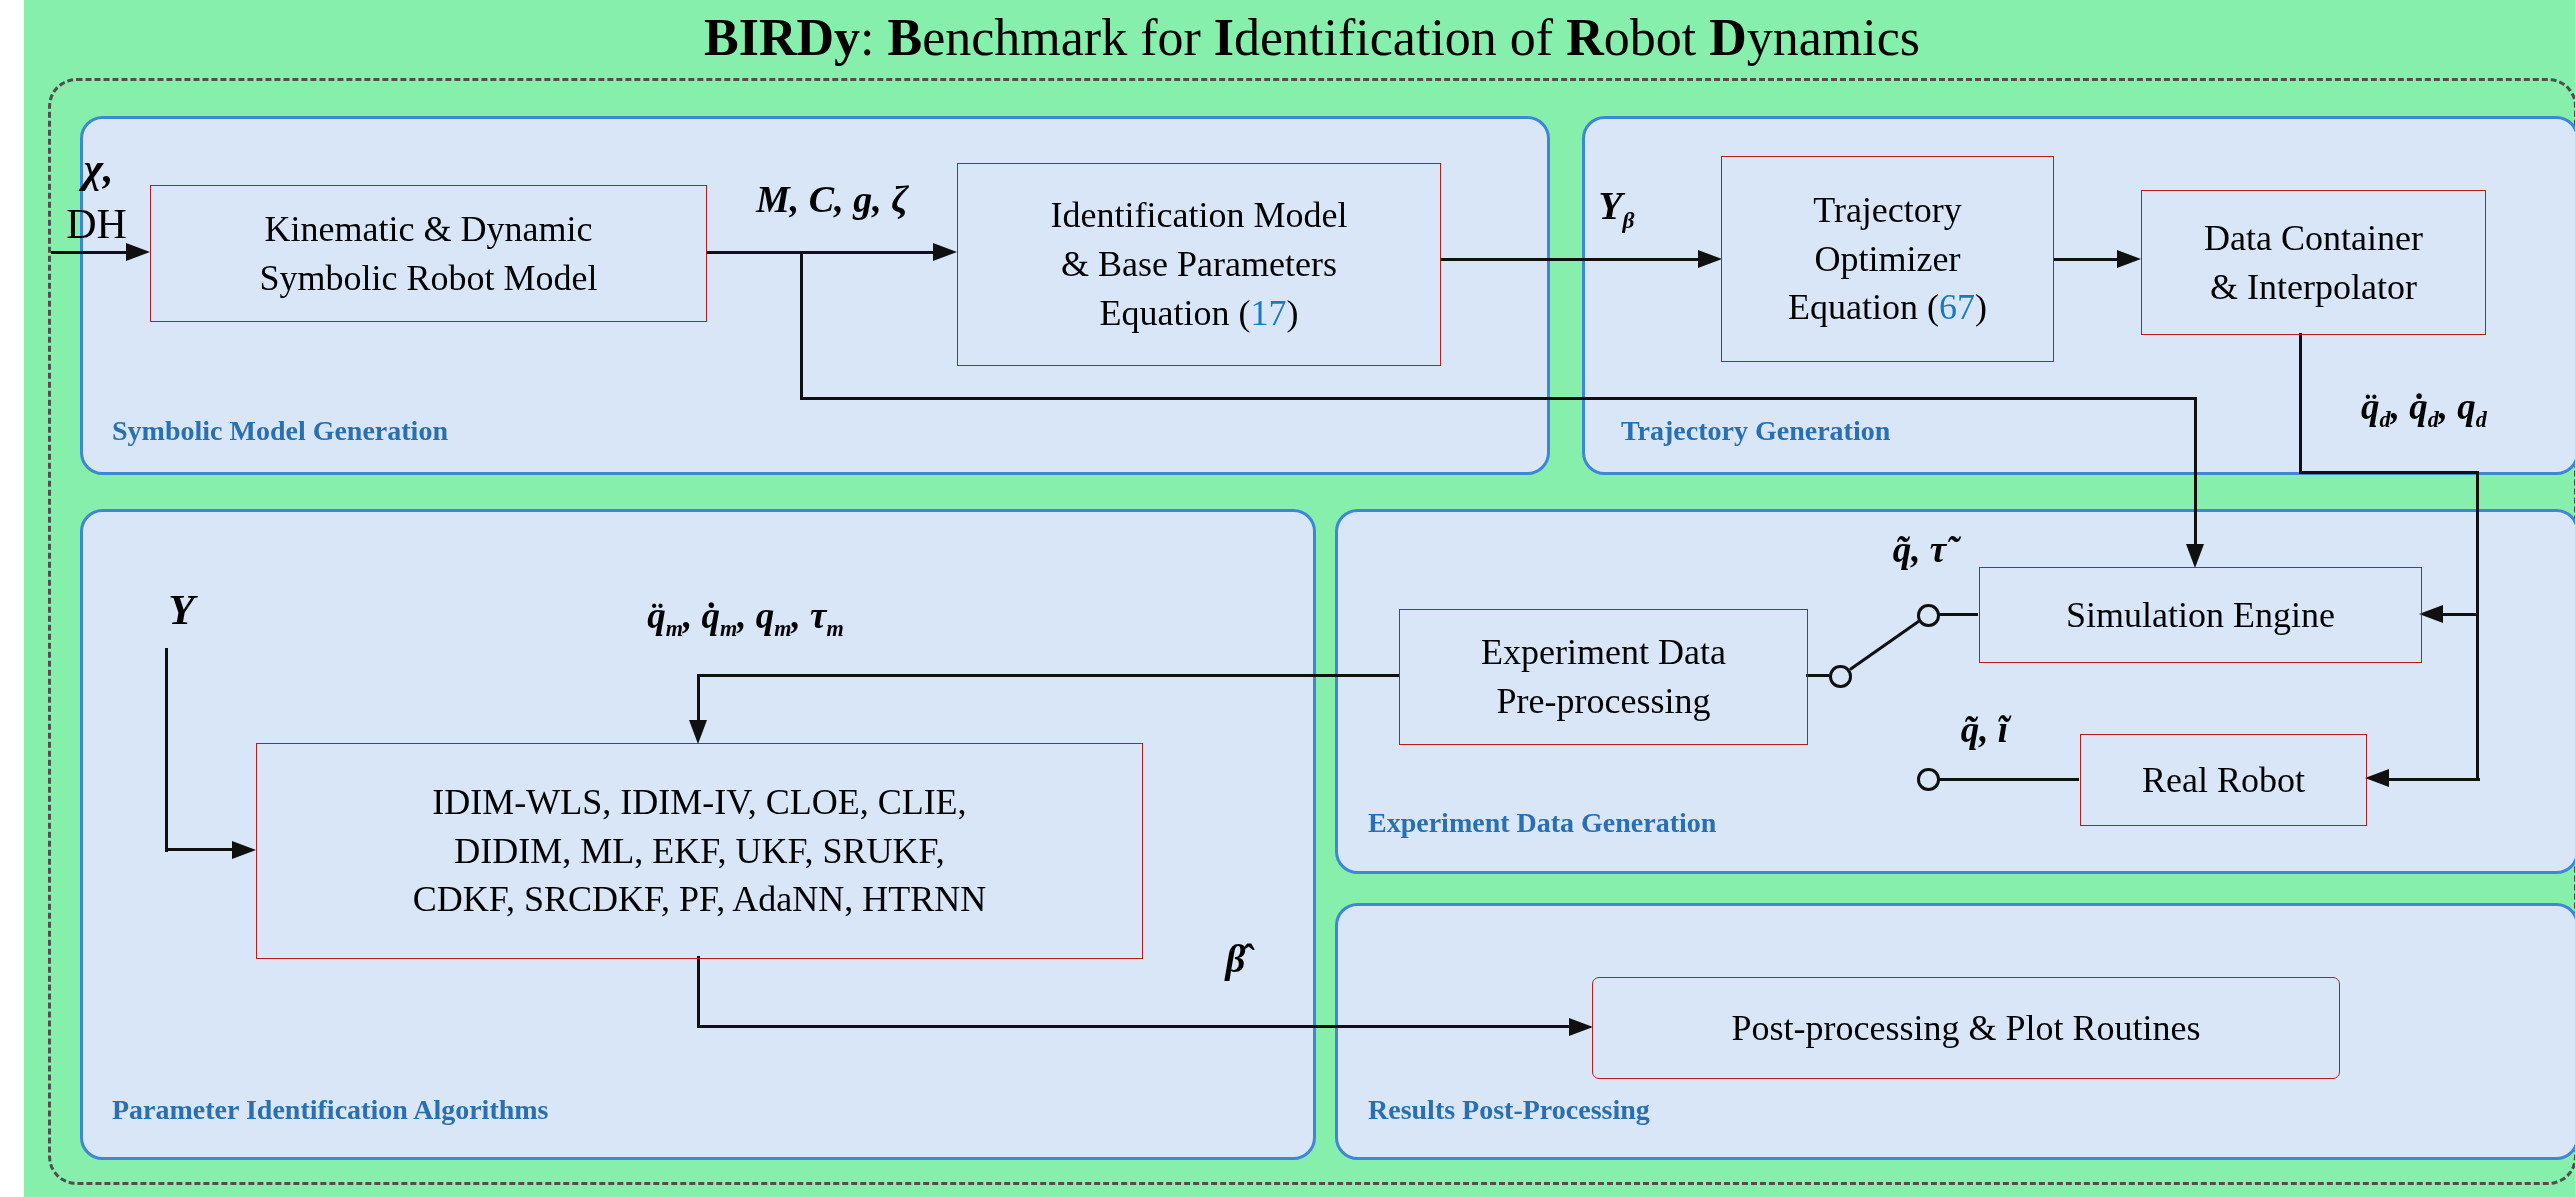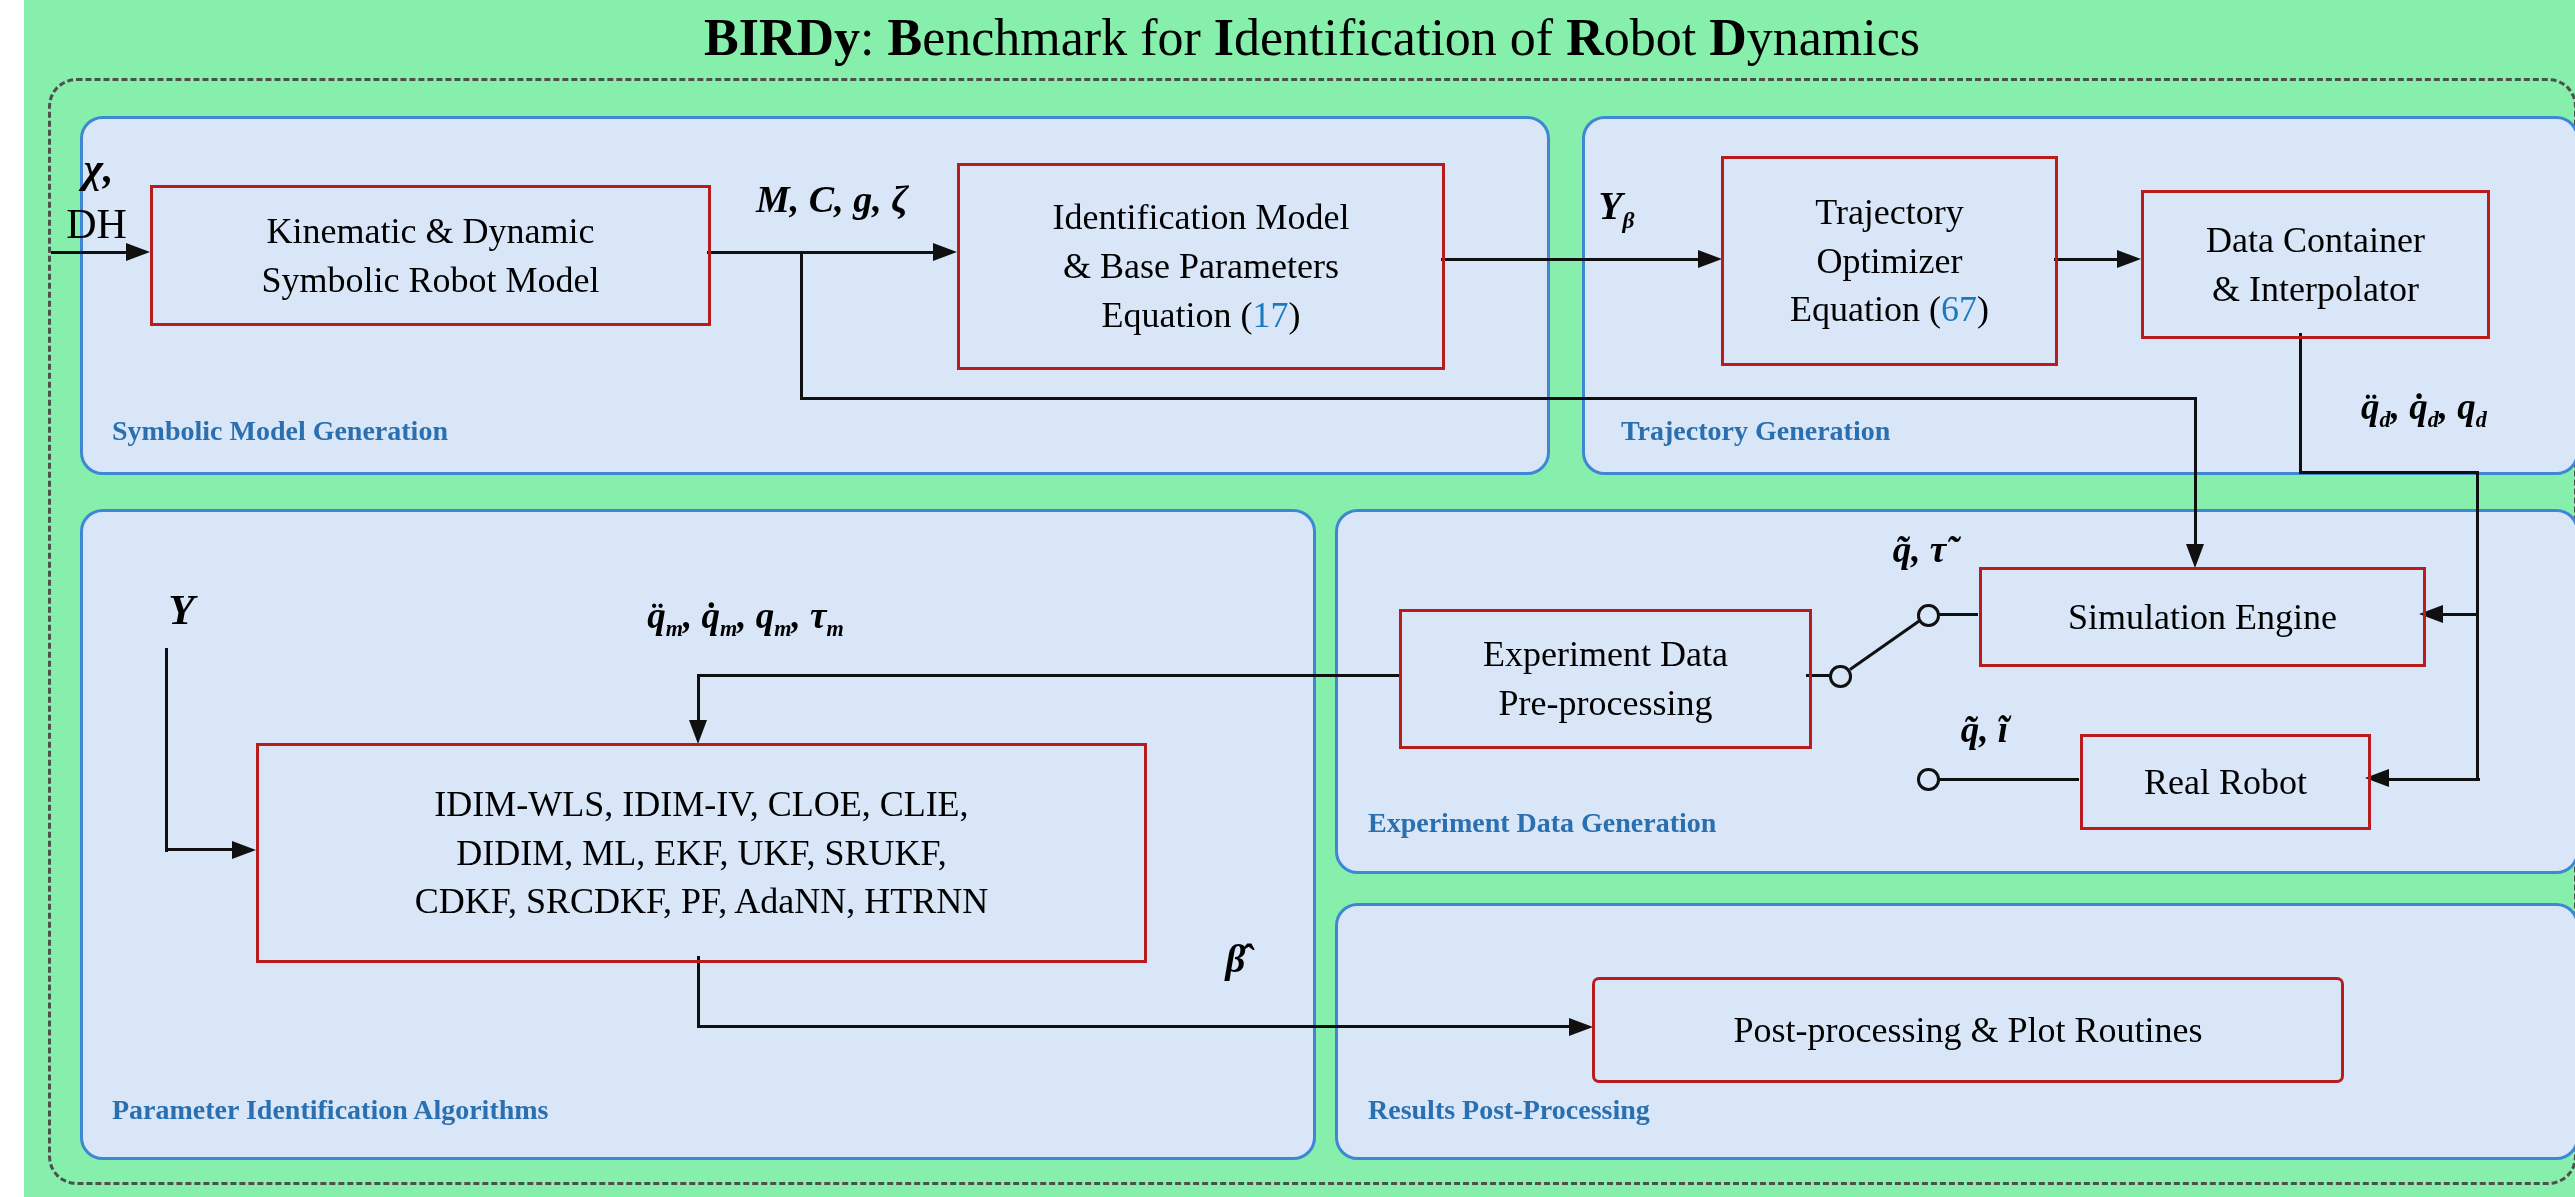--- a/index.html
+++ b/index.html
@@ -20,21 +20,21 @@
   }
   .panel {
     position:absolute; background:var(--panel-fill); 
     border:3px solid var(--panel-border); border-radius:22.6px;
   }
   .panel-label {
     position:absolute; font-weight:bold; font-size:28px;
     color:var(--panel-label); white-space:nowrap;
   }
   .box {
-    position:absolute; border:3px solid #b91c1c;
+    position:absolute; border:1px solid #b91c1c;
     display:flex; flex-direction:column; align-items:center; justify-content:center;
     font-size:36px; line-height:1.36; text-align:center; white-space:nowrap;
   }
   .eqnum { color:var(--eq-number); }
   .line { position:absolute; background:#101010; }
   .sig {
     position:absolute; font-weight:bold; font-style:italic;
     text-align:center; white-space:nowrap; color:#000;
   }
   .sig sub { font-size:0.6em; line-height:0; }

